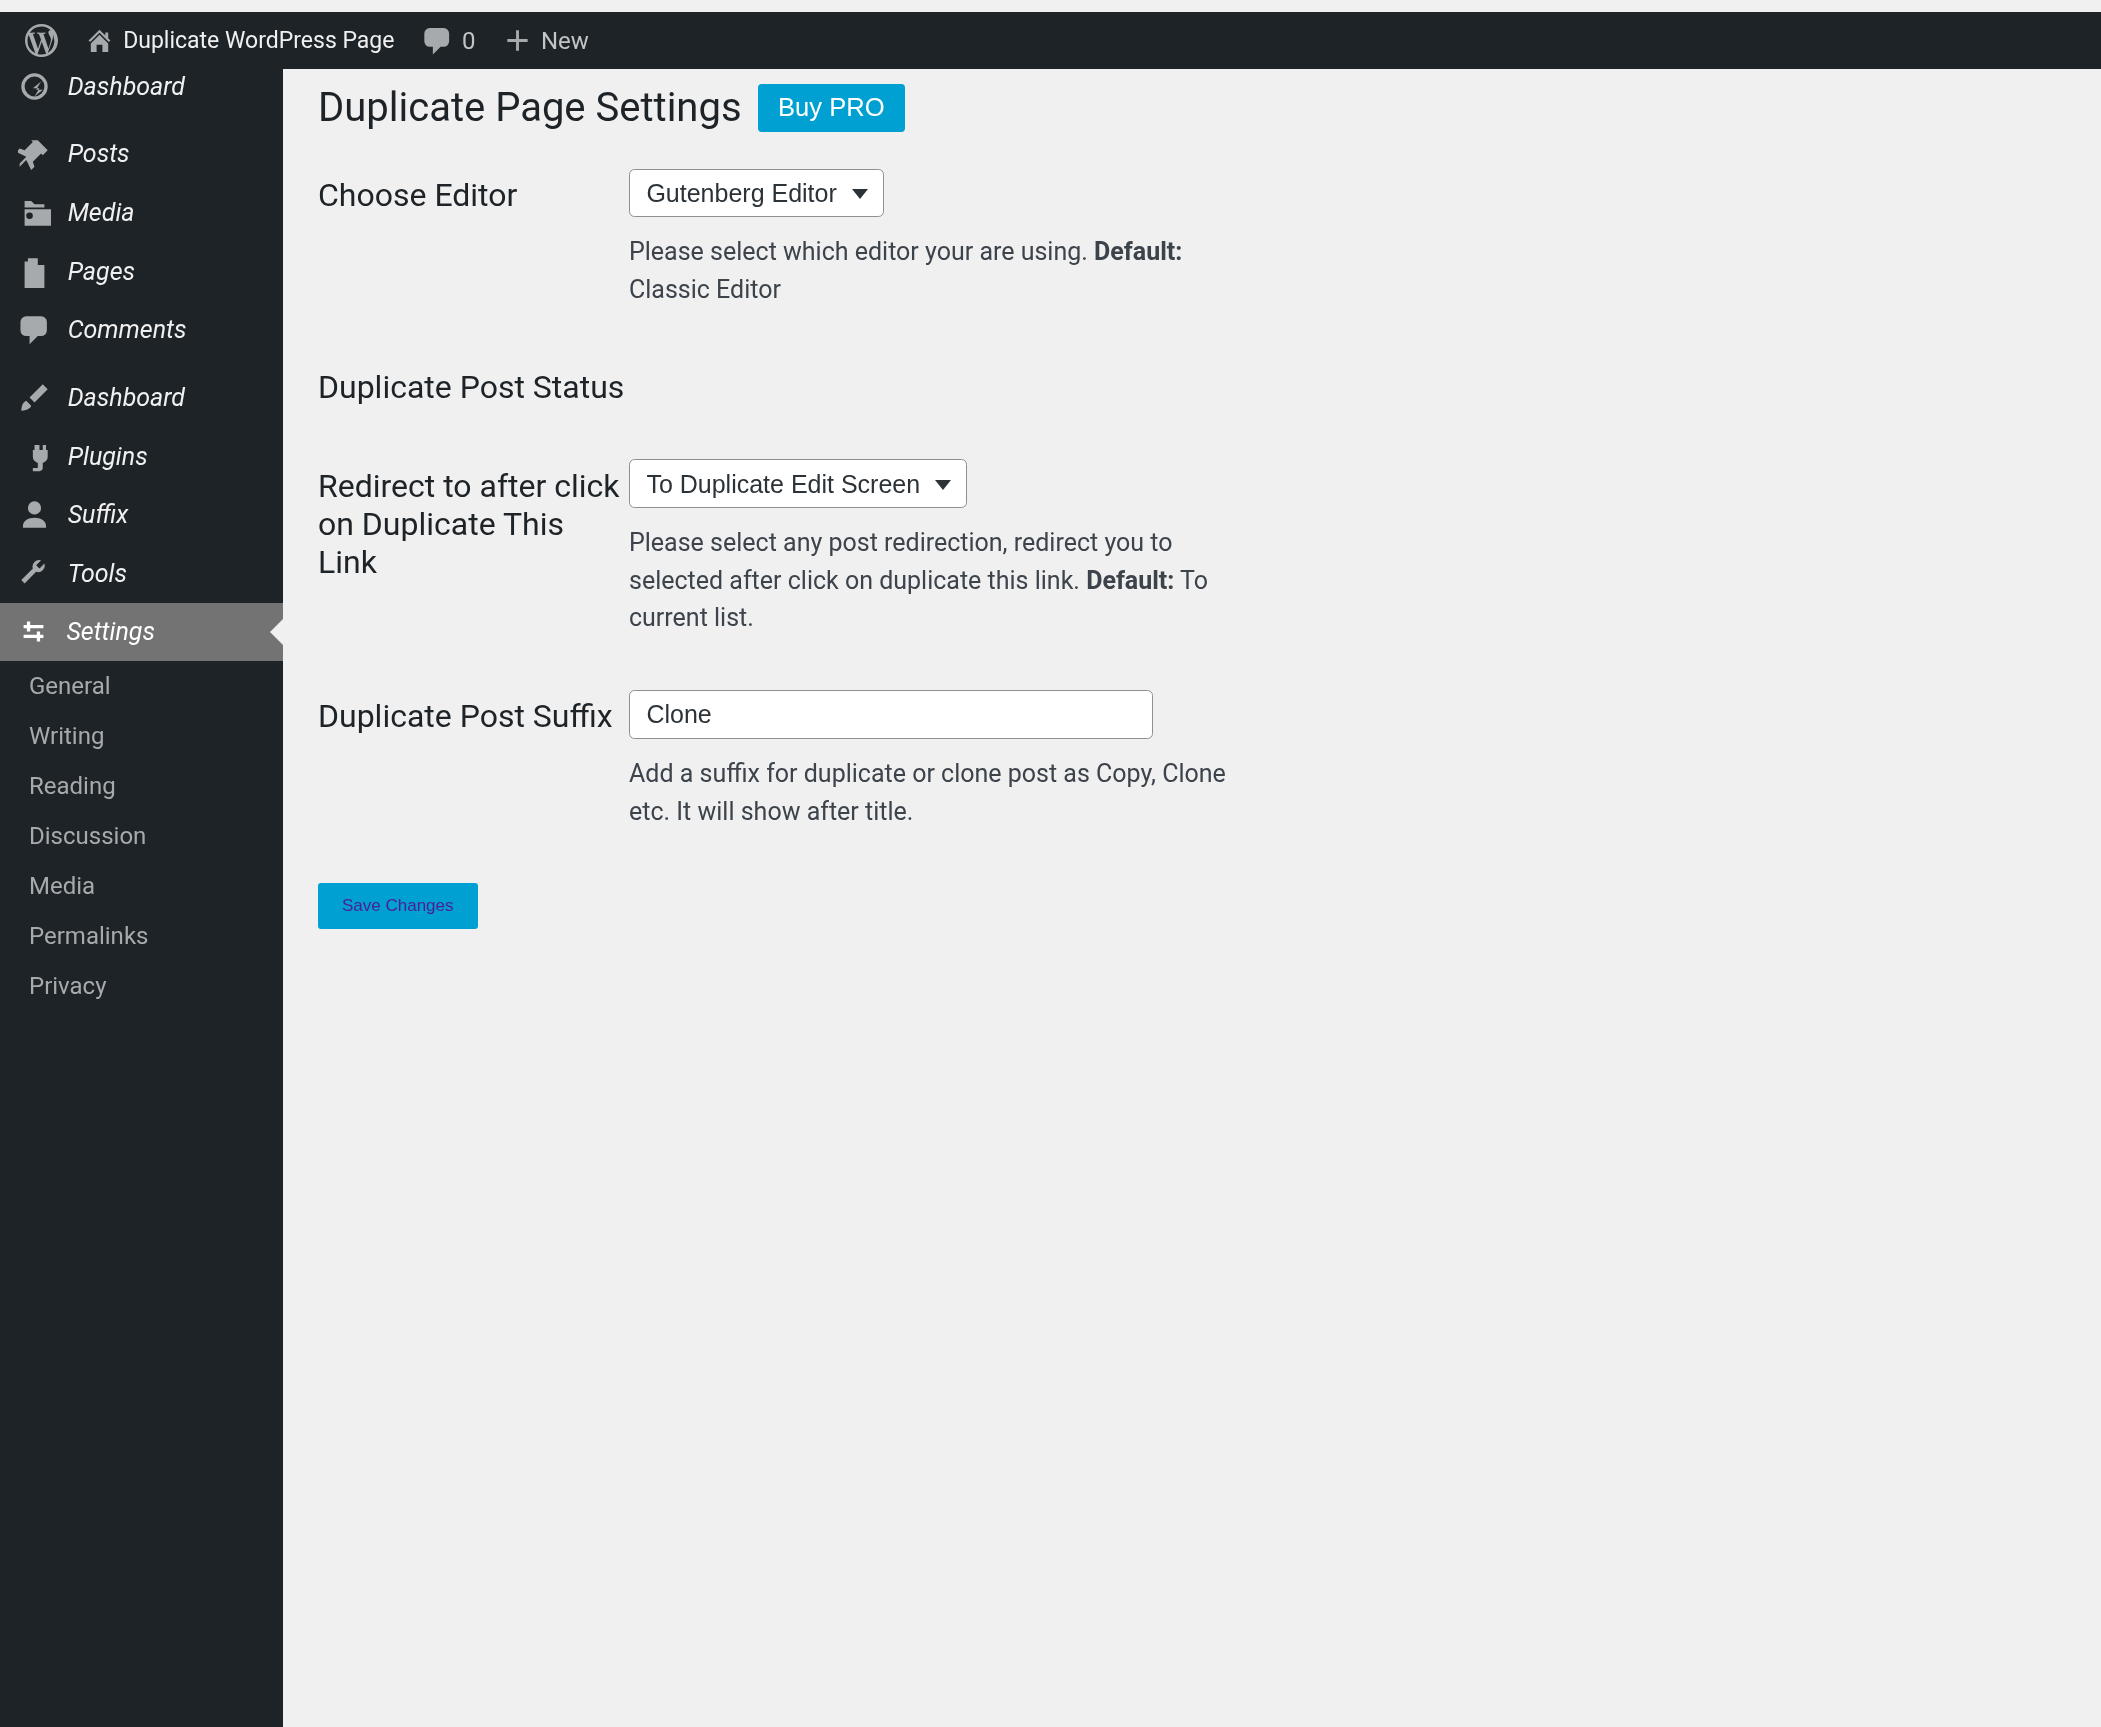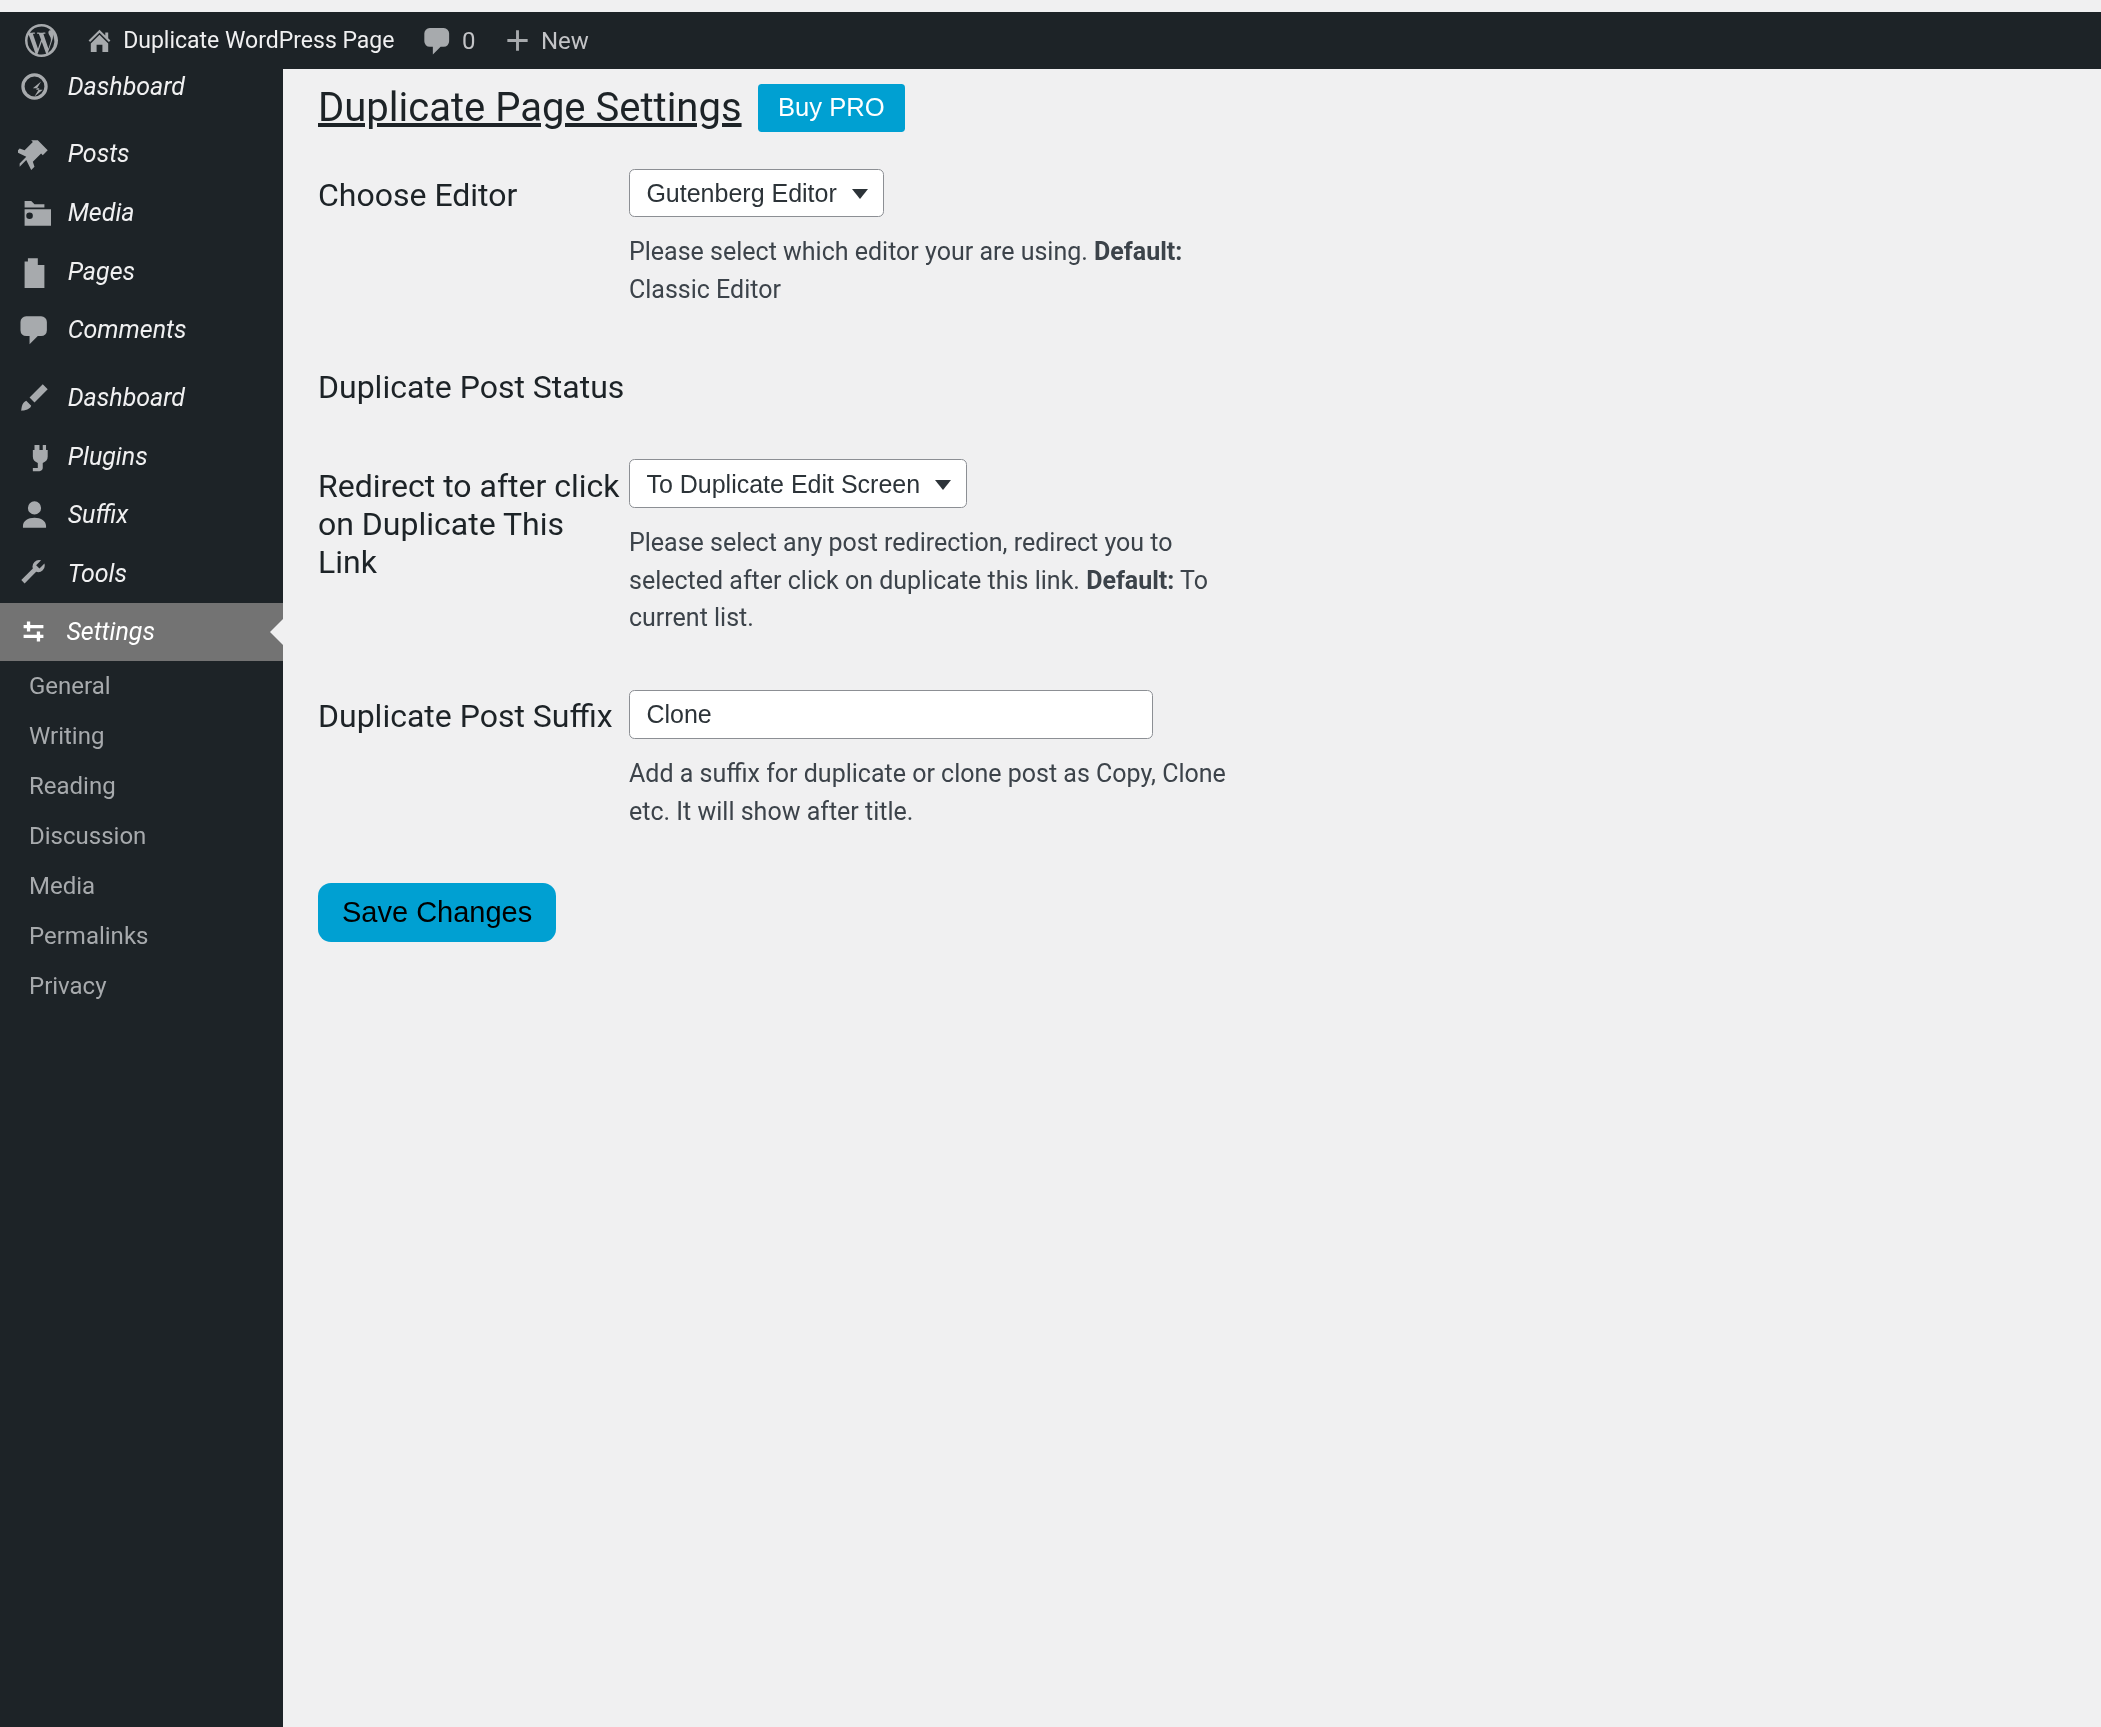--- a/index.html
+++ b/index.html
@@ -89,21 +89,20 @@
   .page-title-row {
     display: flex;
     align-items: center;
     gap: 16.4px;
     margin-bottom: 37px;
   }
   .page-title {
     font-size: 40px;
     font-weight: 400;
     color: #1d2327;
-    text-decoration: underline;
   }
   .btn-pro {
     background: #00a0d2;
     color: #fff;
     padding: 9.1px 20px;
     font-size: 25.6px;
     border: none;
     border-radius: 3.7px;
     cursor: pointer;
   }
@@ -162,25 +161,25 @@
     font-size: 25px;
     color: #3c434a;
     margin-top: 16.4px;
     line-height: 1.5;
     max-width: 621px;
   }
   .help strong { font-weight: 700; }
   
   .btn-primary {
     background: #00a0d2;
-    color: #000000;
+    color: #4c1d95;
     border: none;
-    font-size: 29px;
+    font-size: 17px;
     padding: 12.8px 24px;
-    border-radius: 13px;
+    border-radius: 3px;
     cursor: pointer;
   }
 </style>
 </head>
 <body>
 
 <div class="topbar">
   <div class="topbar-item">
     <svg width="33" height="33" viewBox="0 0 20 20">
         <path d="M10 0C4.48 0 0 4.48 0 10s4.48 10 10 10 10-4.48 10-10S15.52 0 10 0zM1.5 10c0-1.23.26-2.4.74-3.45L6.3 17.7A8.5 8.5 0 011.5 10zm8.5 8.5c-.84 0-1.64-.12-2.4-.35l2.55-7.4 2.6 7.15c.2.05.04.1.06.14A8.5 8.5 0 0110 18.5zm1.17-12.5c.5-.03.97-.08.97-.08.46-.05.4-.73-.05-.7 0 0-1.38.1-2.27.1-.83 0-2.24-.1-2.24-.1-.46-.03-.5.67-.06.7 0 0 .43.05.9.08l1.3 3.58L7.87 15l-3.06-9c.5-.03.97-.08.97-.08.46-.05.4-.73-.05-.7 0 0-1.38.1-2.27.1-.16 0-.35 0-.55-.01A8.5 8.5 0 0110 1.5c2.2 0 4.2.84 5.7 2.22-.04 0-.08-.01-.1-.01-.84 0-1.43.73-1.43 1.5 0 .7.4 1.3.83 2 .33.56.7 1.28.7 2.33 0 .72-.28 1.56-.64 2.73l-.84 2.8-3.05-9.07zm6.4 2.33A8.5 8.5 0 0113.8 17.6l2.6-7.5c.48-1.2.64-2.17.64-3.03 0-.3-.02-.6-.05-.87.37 1.1.57 2.27.57 3.48z"></path>

